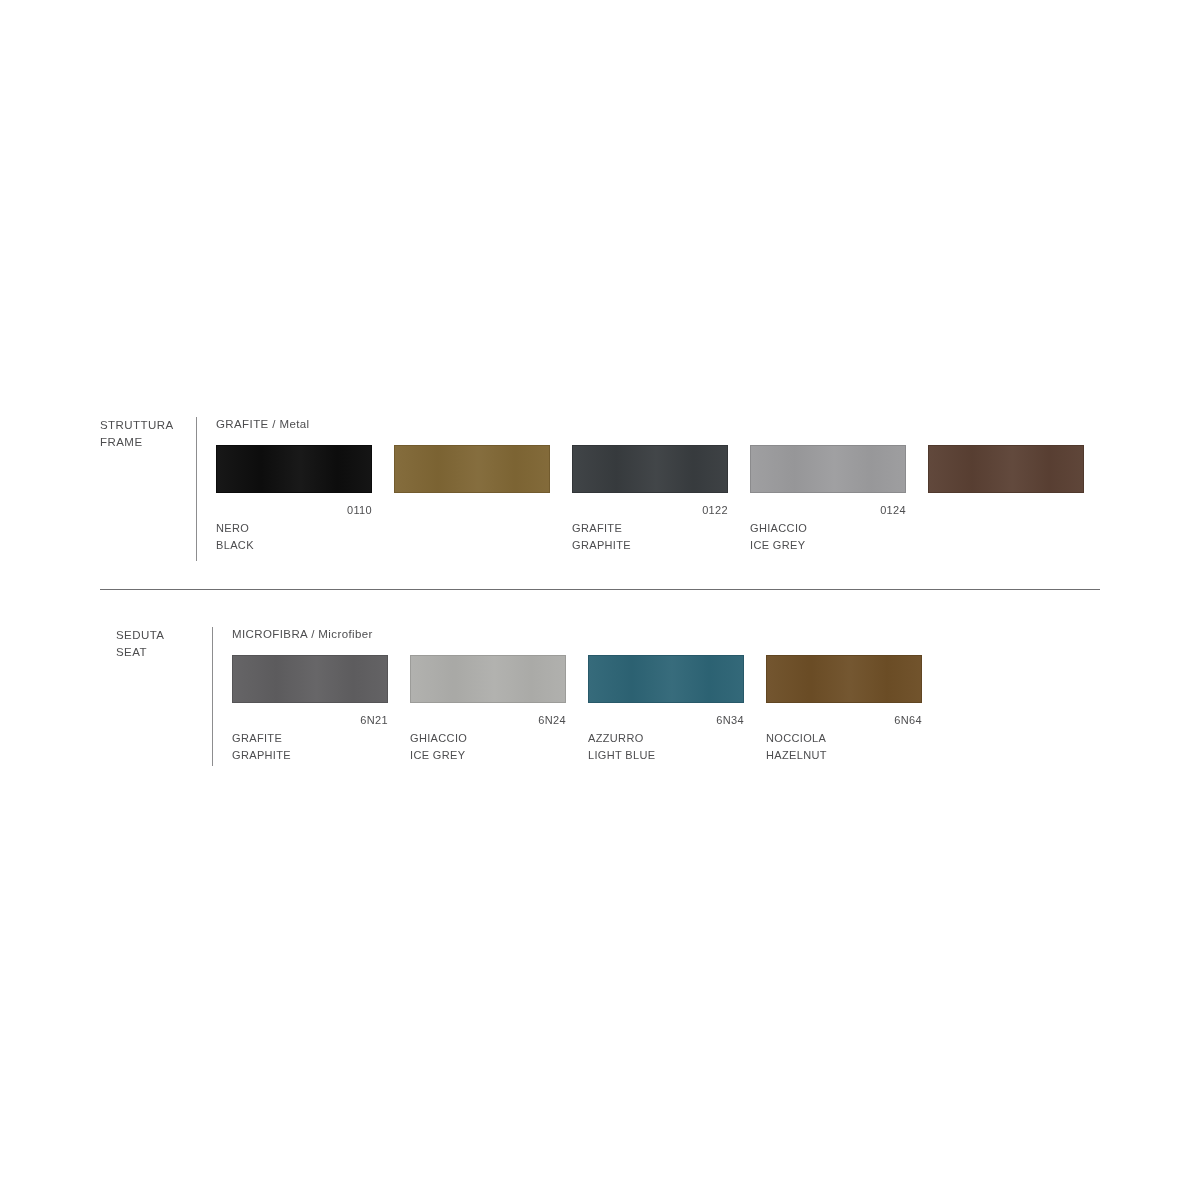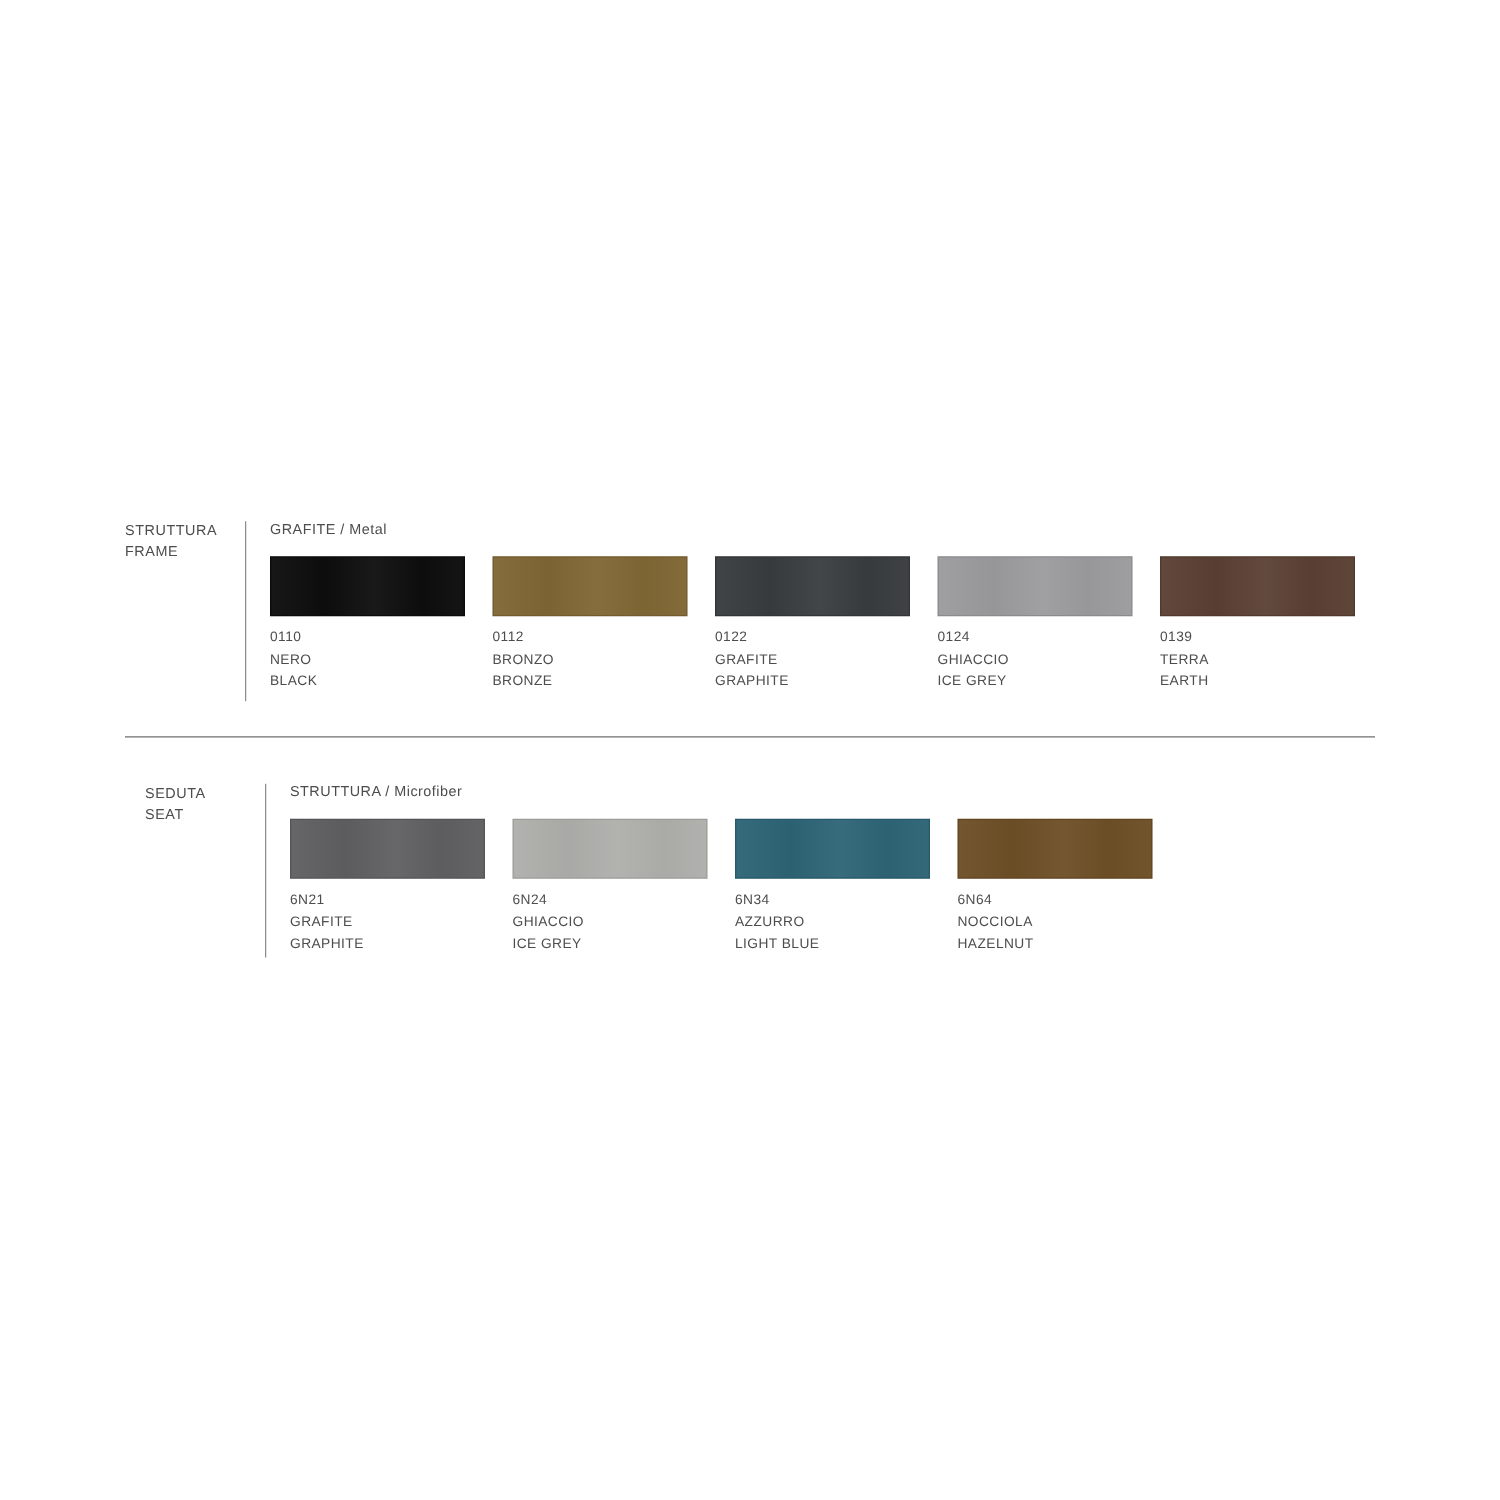--- a/index.html
+++ b/index.html
@@ -105,21 +105,21 @@
   }
 
   .swatch-caption {
     margin-top: 9px;
     font-size: 11px;
     line-height: 17.5px;
     letter-spacing: 0.35px;
     color: #4d4d4f;
     text-transform: uppercase;
   }
-  .swatch-caption .code { display: block; }
+  .swatch-caption .code { display: block; text-align: right; }
   .swatch-caption .it   { display: block; }
   .swatch-caption .en   { display: block; }
 
   
   .hrule {
     position: absolute;
     left: 100px;
     top: 589px;
     width: 1000px;
     height: 1px;
@@ -150,25 +150,20 @@
             <div class="swatch-chip" style="background-color:#0d0d0d;"></div>
             <div class="swatch-caption">
               <span class="code">0110</span>
               <span class="it">NERO</span>
               <span class="en">BLACK</span>
             </div>
           </div>
 
           <div class="swatch-cell">
             <div class="swatch-chip" style="background-color:#7f6634;"></div>
-            <div class="swatch-caption">
-              <span class="code">0112</span>
-              <span class="it">BRONZO</span>
-              <span class="en">BRONZE</span>
-            </div>
           </div>
 
           <div class="swatch-cell">
             <div class="swatch-chip" style="background-color:#383c3f;"></div>
             <div class="swatch-caption">
               <span class="code">0122</span>
               <span class="it">GRAFITE</span>
               <span class="en">GRAPHITE</span>
             </div>
           </div>
@@ -177,46 +172,41 @@
             <div class="swatch-chip" style="background-color:#9b9b9d;"></div>
             <div class="swatch-caption">
               <span class="code">0124</span>
               <span class="it">GHIACCIO</span>
               <span class="en">ICE GREY</span>
             </div>
           </div>
 
           <div class="swatch-cell">
             <div class="swatch-chip" style="background-color:#5a4033;"></div>
-            <div class="swatch-caption">
-              <span class="code">0139</span>
-              <span class="it">TERRA</span>
-              <span class="en">EARTH</span>
-            </div>
           </div>
 
         </div>
       </div>
     </div>
   </div>
 
   <div class="hrule" style="background: rgb(111, 111, 113);"></div>
 
   <div class="section section-seat">
     <div class="section-inner">
 
       <div class="cat-label">
         <div>SEDUTA</div>
         <div>SEAT</div>
       </div>
 
       <div class="vrule vrule-seat"></div>
 
       <div class="content">
-        <div class="material-title">STRUTTURA / Microfiber</div>
+        <div class="material-title">MICROFIBRA / Microfiber</div>
 
         <div class="swatch-row">
 
           <div class="swatch-cell">
             <div class="swatch-chip" style="background-color:#5f5e60;"></div>
             <div class="swatch-caption">
               <span class="code">6N21</span>
               <span class="it">GRAFITE</span>
               <span class="en">GRAPHITE</span>
             </div>

